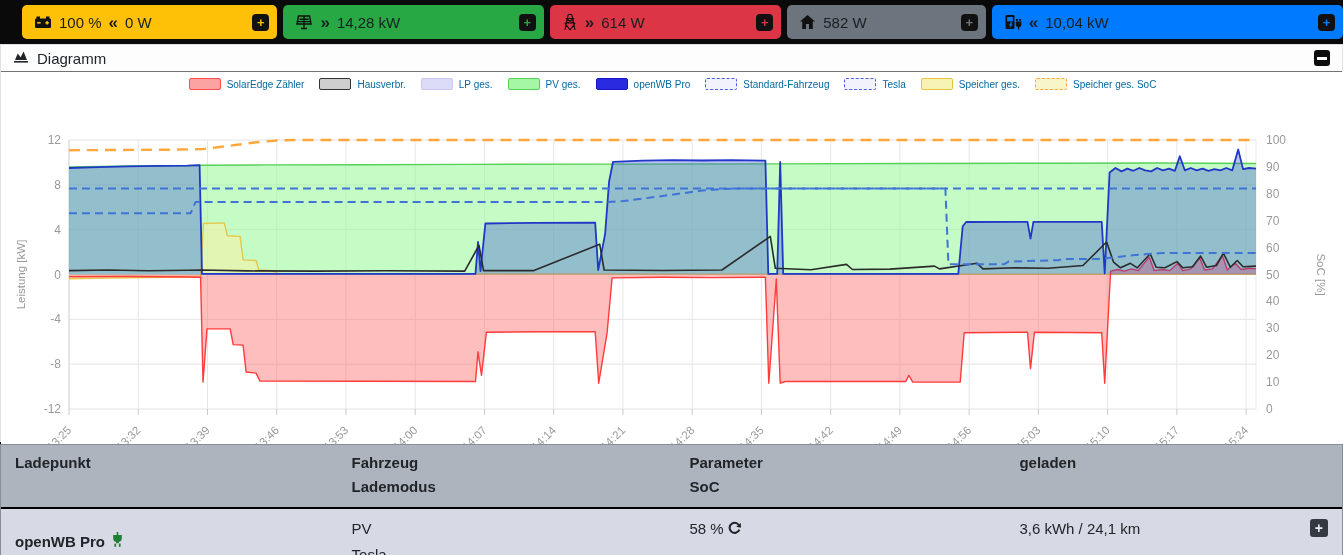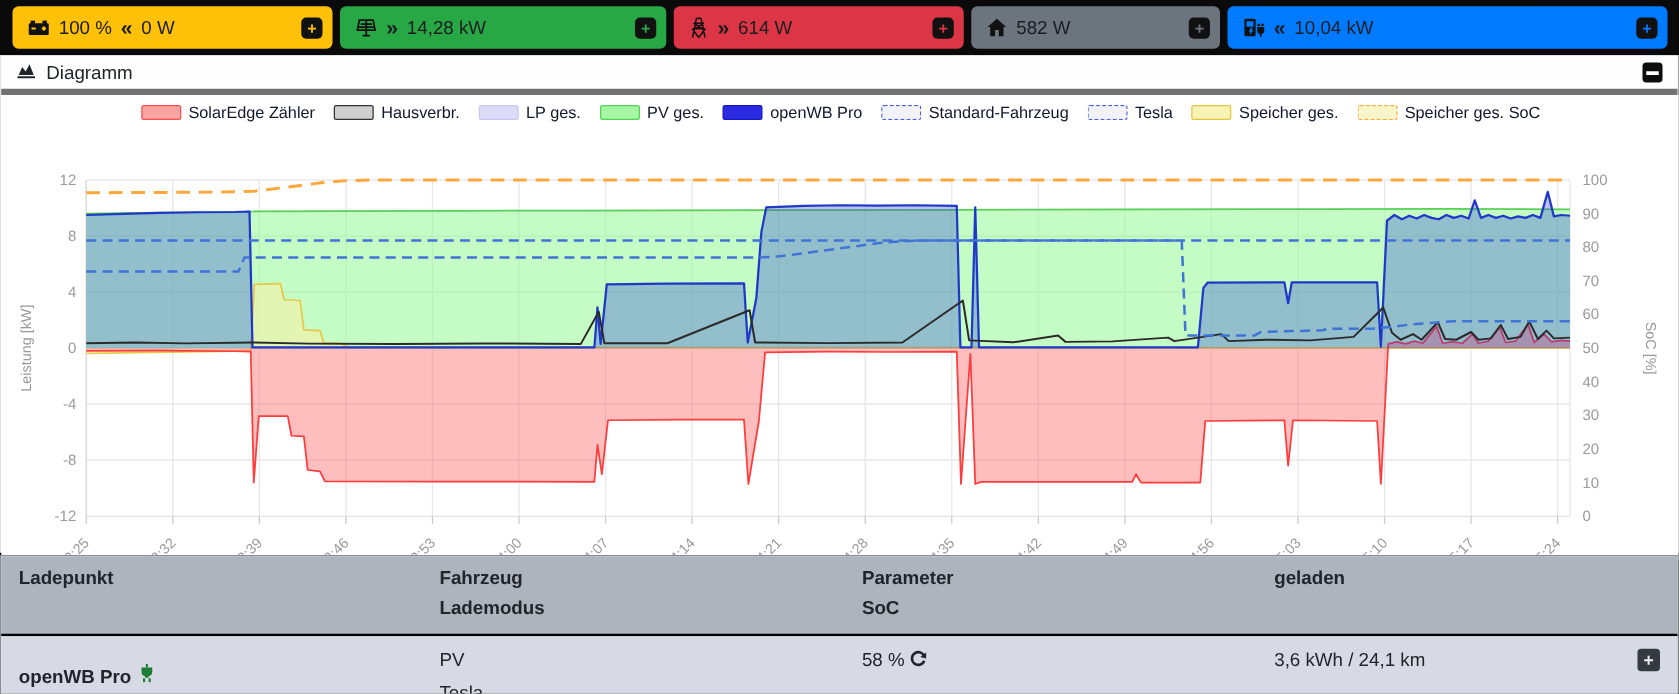--- a/index.html
+++ b/index.html
@@ -1,42 +1,42 @@
 <!DOCTYPE html>
 <html><head>
 <meta charset="utf-8">
 <style>
   html,body{margin:0;padding:0;background:#000;font-family:"Liberation Sans",sans-serif;}
   .frame{position:relative;width:1343px;height:555px;background:#000;overflow:hidden;}
 
   
   .badge-bar{position:absolute;top:0;left:0;width:1343px;height:44px;background:#0a0a0a;
-             display:flex;align-items:center;gap:6px;padding-left:10px;box-sizing:border-box;}
+             display:flex;align-items:center;gap:6px;padding-left:22px;box-sizing:border-box;}
   .badge{height:34px;border-radius:5px;display:flex;align-items:center;gap:7px;
          padding:0 8px 0 12px;box-sizing:border-box;color:#1b1e21;font-size:15px;font-weight:500;cursor:pointer;}
   .badge .chev{font-weight:700;font-size:17px;line-height:1;}
   .badge .bicon{display:flex;align-items:center;}
   .sq-btn{margin-left:auto;width:17px;height:17px;border-radius:4px;background:#111;
           display:flex;align-items:center;justify-content:center;font-weight:700;font-size:13px;line-height:1;cursor:pointer;}
 
   
   .panel{position:absolute;top:44px;left:0;width:1343px;height:398px;background:#fff;
          border:1px solid #dee2e6;box-sizing:border-box;}
-  .panel-header{height:26px;background:#fdfdfe;border-bottom:5px solid #737373;
+  .panel-header{height:26px;background:#fdfdfe;border-bottom:1px solid #737373;
                 display:flex;align-items:center;padding:0 12px;gap:8px;}
   .panel-title{font-size:15px;color:#212529;}
   .minus-btn{margin-left:auto;width:16px;height:16px;background:#0d0d0d;border-radius:3px;
              position:relative;cursor:pointer;}
   .minus-btn::after{content:"";position:absolute;left:3px;right:3px;top:7px;height:2.5px;background:#fff;}
   .chart-wrap{position:relative;width:1343px;height:372px;background:#fff;}
   .legend{position:absolute;top:6px;left:0;width:100%;display:flex;justify-content:center;
           align-items:center;gap:15px;z-index:2;}
   .legend-item{display:flex;align-items:center;gap:6px;cursor:pointer;}
   .legend-swatch{width:32px;height:12px;border-radius:2px;border:1.6px solid;box-sizing:border-box;}
-  .legend-label{font-size:13px;color:#0f172a;}
+  .legend-label{font-size:10px;color:#0369a1;}
   #chart-svg{position:absolute;top:0;left:0;}
 
   
   .lp-table{position:absolute;top:444px;left:0;width:1343px;background:#fff;
             border:1px solid #868e96;box-sizing:border-box;font-size:15px;color:#212529;}
   .t-head{display:grid;grid-template-columns:25.1% 25.2% 24.6% 25.1%;background:#aeb4bd;
           border-bottom:2px solid #000000;}
   .t-head .cell{padding:6px 14px 8px 14px;font-weight:700;line-height:24px;}
   .t-row{display:grid;grid-template-columns:25.1% 25.2% 24.6% 25.1%;background:#d7dae4;
          border-bottom:2px solid #343a40;}

